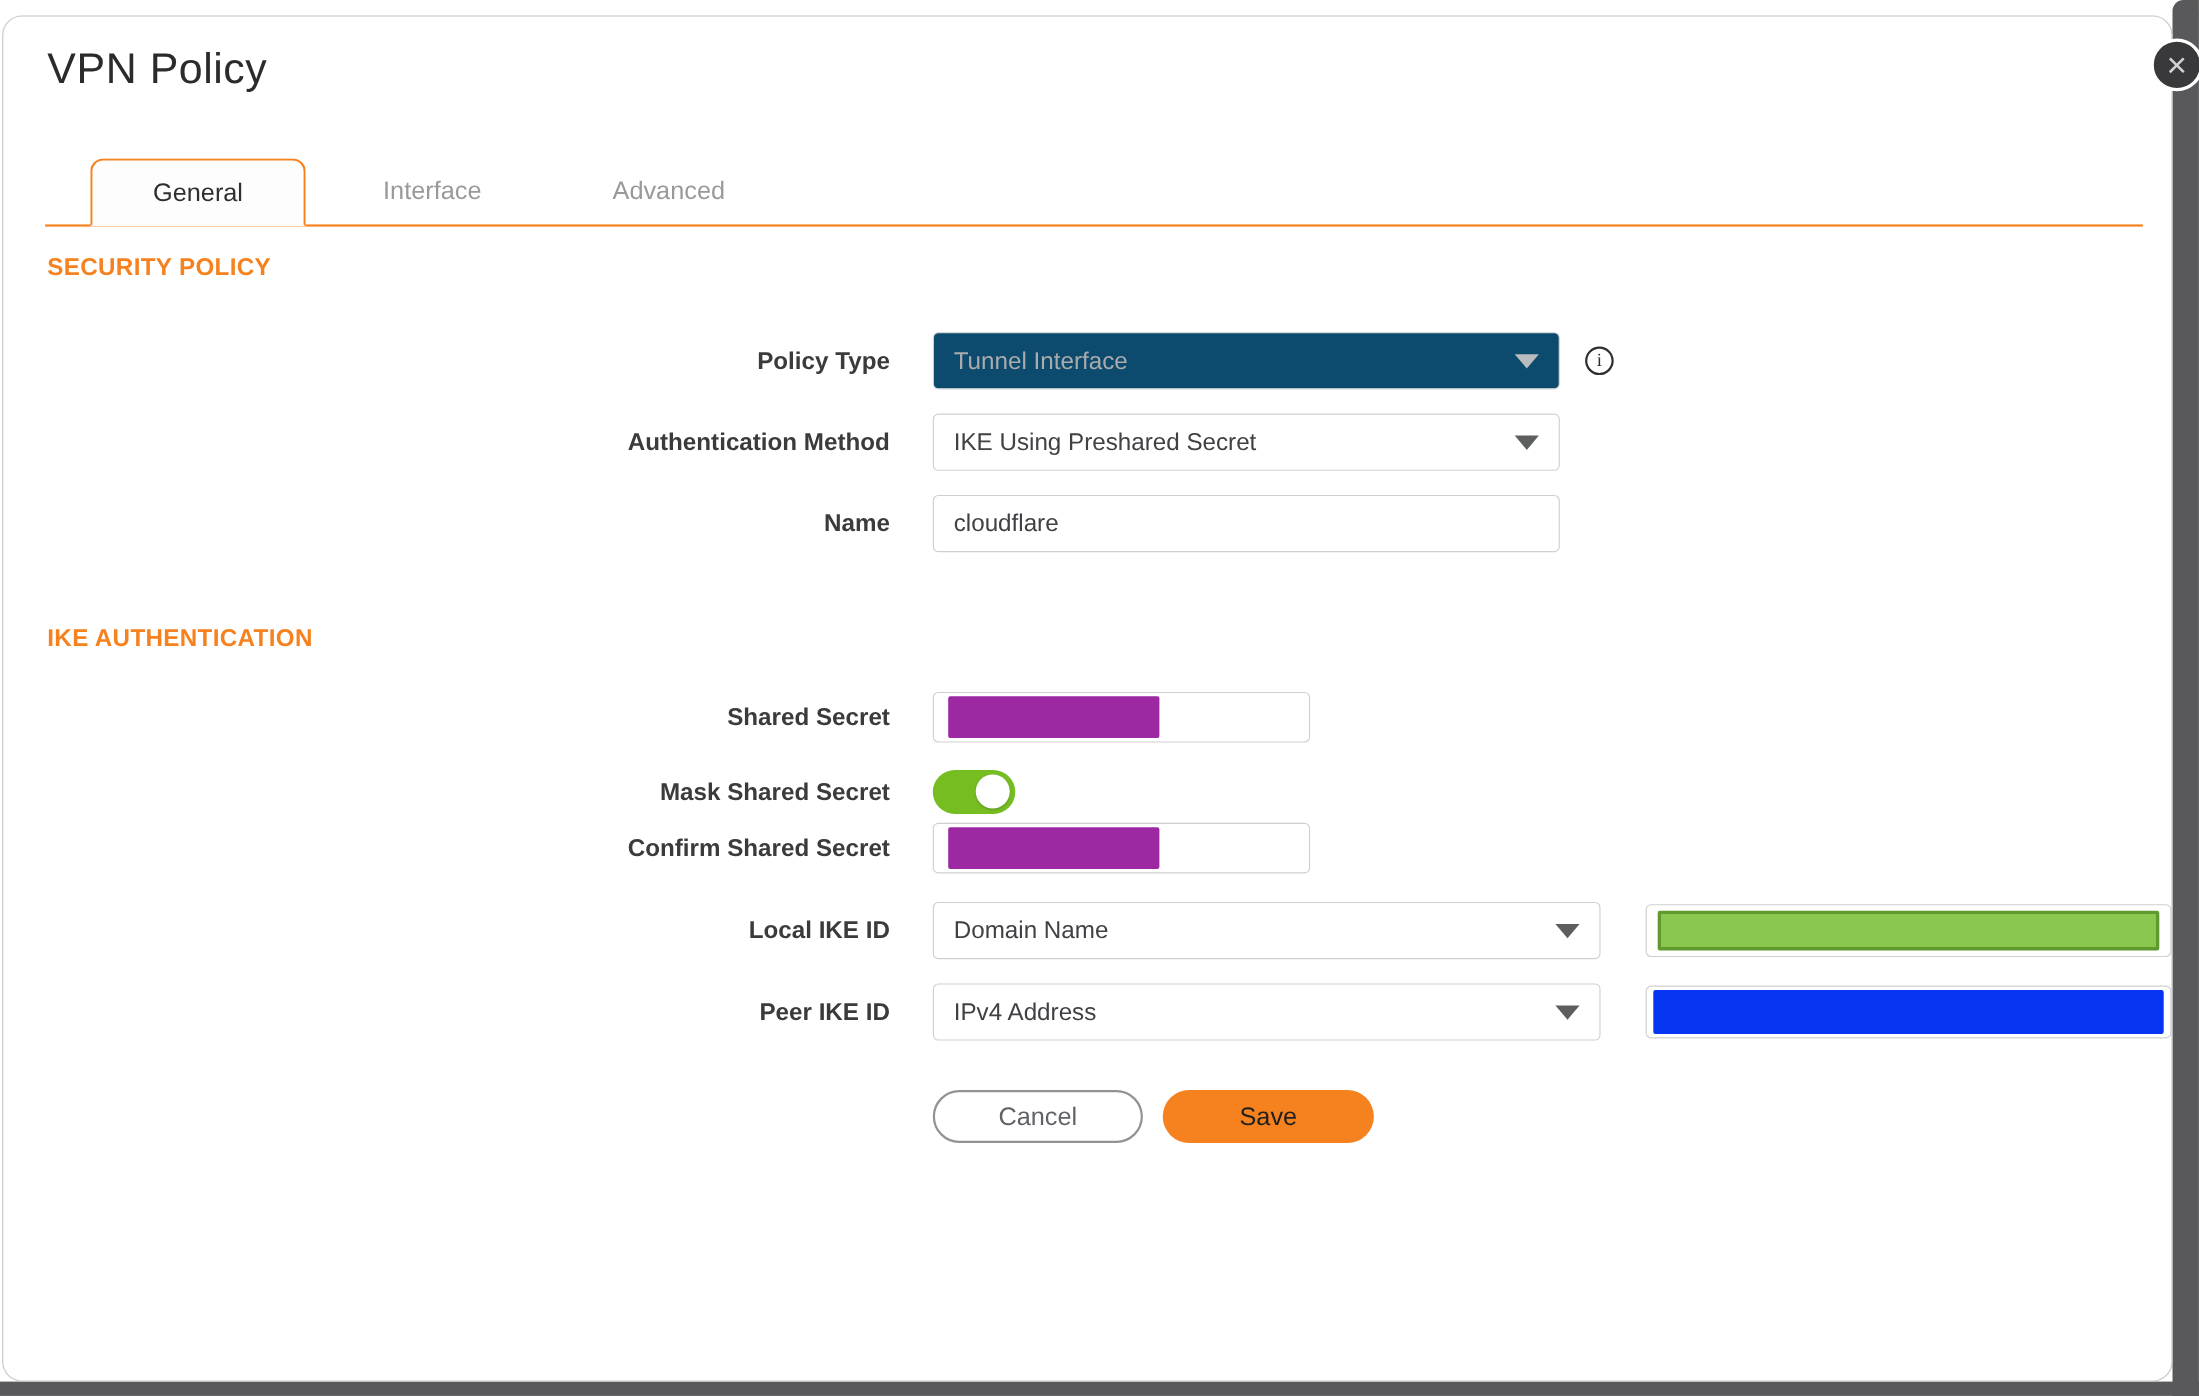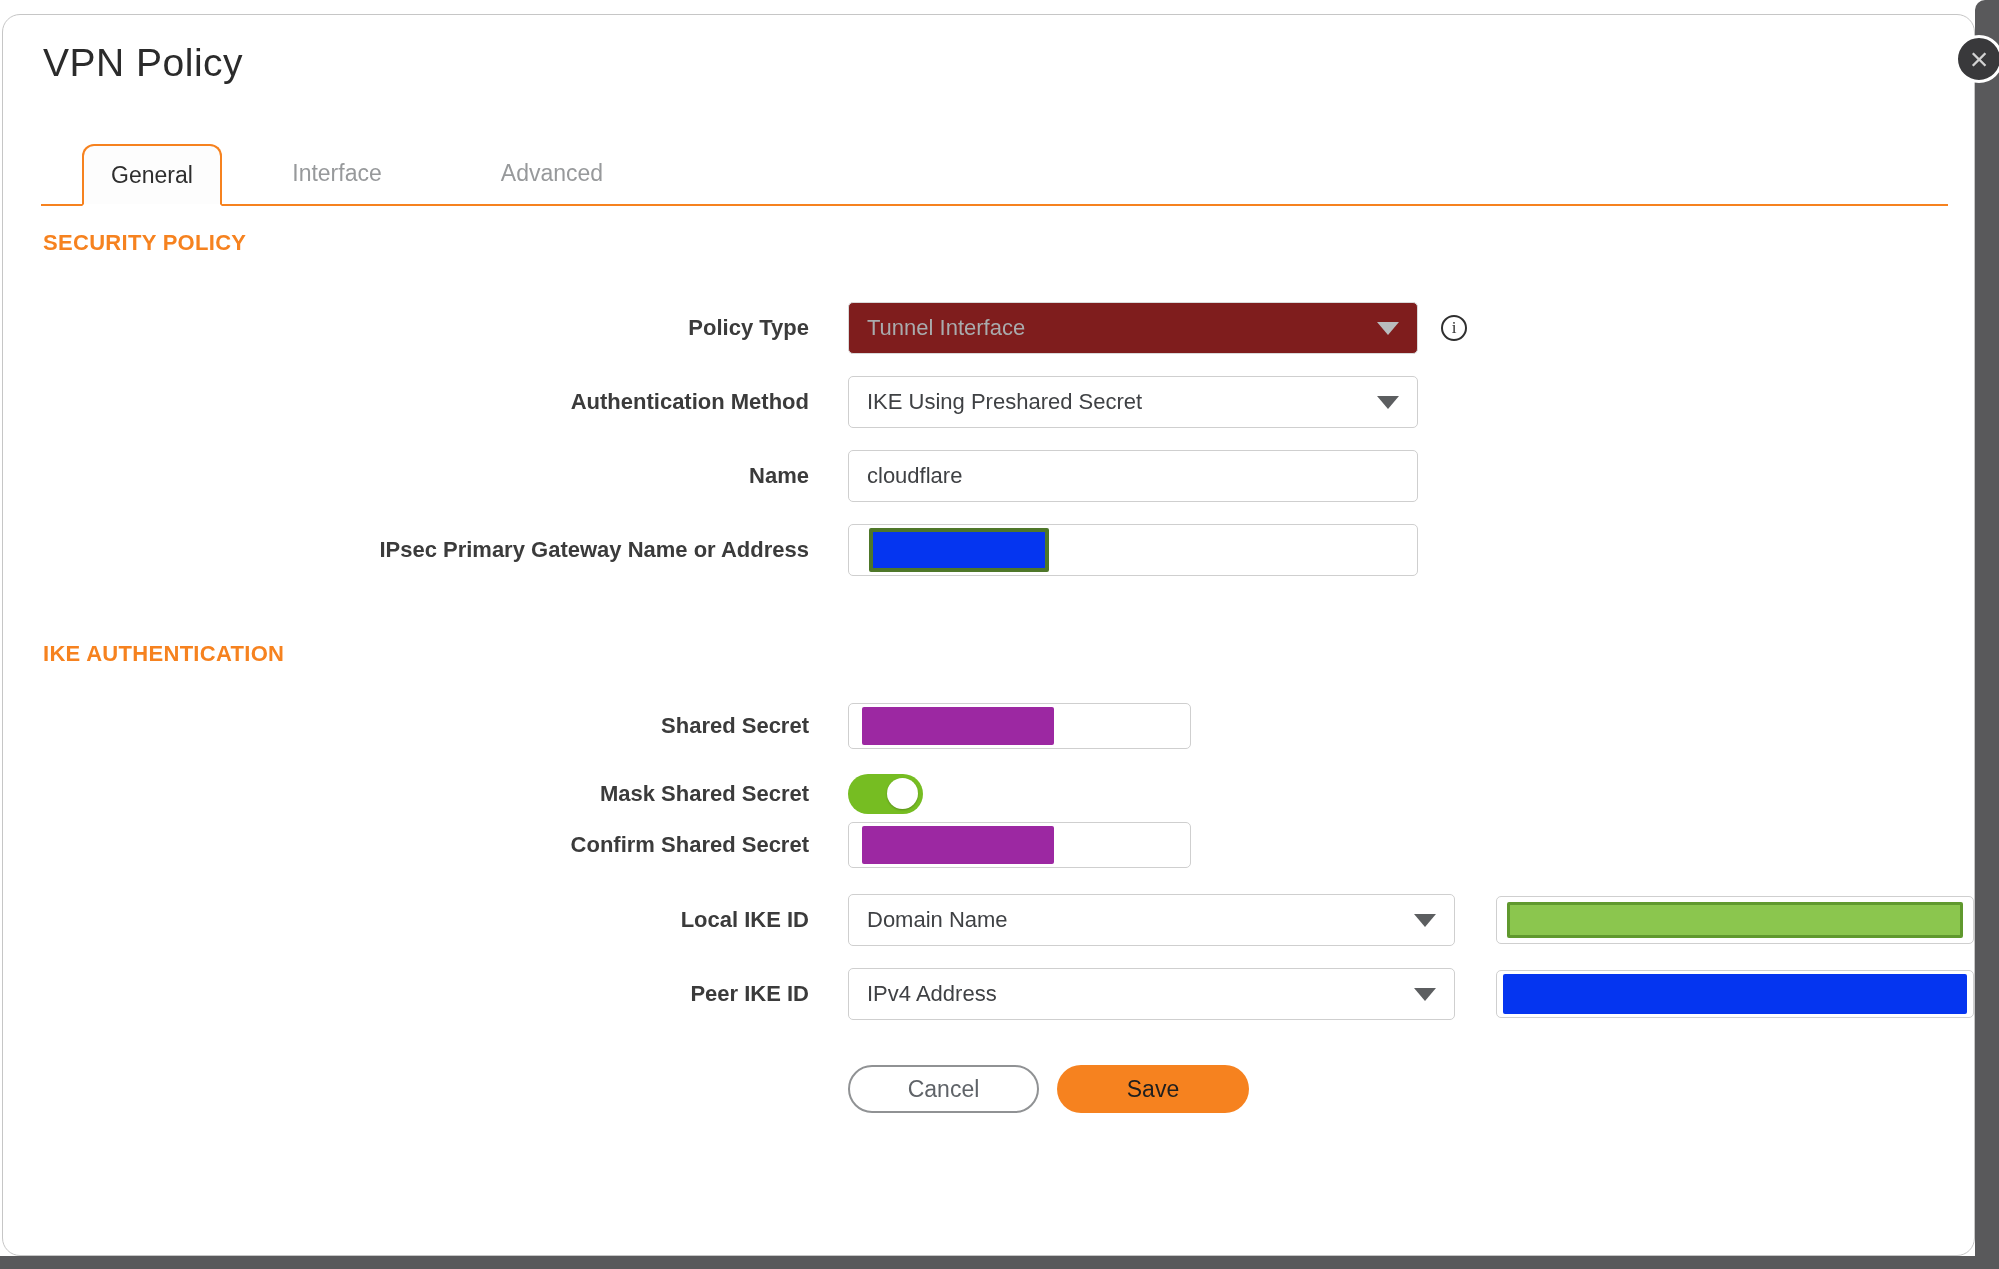--- a/index.html
+++ b/index.html
@@ -54,21 +54,21 @@
     height: 64px;
     border-bottom: 2px solid var(--accent-orange);
   }
   .tab {
     font-size: 23px; color: #97999b;
     width: 170px; height: 100%;
     display: flex; align-items: center; justify-content: center;
     cursor: pointer;
   }
   .tab.active {
-    width: 140px;
+    width: 196px;
     margin-left: 41px; margin-bottom: -2px;
     background: #fdfdfd;
     border: 2px solid var(--accent-orange);
     border-bottom: 2px solid #ffffff;
     border-radius: 12px 12px 0 0;
     color: #2e2e2e;
     z-index: 2;
   }
   .tab.t2 { margin-left: 30px; }
   .tab.t3 { margin-left: 45px; }
@@ -96,21 +96,21 @@
     border-radius: 5px;
     display: flex; align-items: center;
     height: 52px;
   }
   .w-std { width: 570px; padding: 0 18px; justify-content: space-between; }
   .w-sm  { width: 343px; height: 46px; }
   .w-dd  { width: 644px; padding: 0 18px; justify-content: space-between; }
   .w-val { width: 508px; height: 48px; justify-content: center; margin-left: 41px; }
 
   .field .fvalue { font-size: 22px; color: #3f4144; }
-  .field.disabled { background: #7f1d1d; border-color: #d9d9d9; }
+  .field.disabled { background: #0c4a6e; border-color: #d9d9d9; }
   .field.disabled .fvalue { color: #a9abad; }
 
   .caret {
     width: 0; height: 0;
     border-left: 11px solid transparent;
     border-right: 11px solid transparent;
     border-top: 13px solid #5c5e60;
   }
   .caret.dim { border-top-color: #b9bcbe; }
 
@@ -220,26 +220,20 @@
         </div>
       </div>
 
       <div class="row">
         <div class="flabel">Name</div>
         <div class="field w-std">
           <span class="fvalue">cloudflare</span>
         </div>
       </div>
 
-      <div class="row">
-        <div class="flabel">IPsec Primary Gateway Name or Address</div>
-        <div class="field w-std gw-field">
-          <span class="block block-gateway"></span>
-        </div>
-      </div>
 
     </div>
 
     <div class="section-heading second">IKE AUTHENTICATION</div>
 
     <div class="form" style="margin-top:36px;">
 
       <div class="row" style="height:46px;">
         <div class="flabel">Shared Secret</div>
         <div class="field w-sm">

